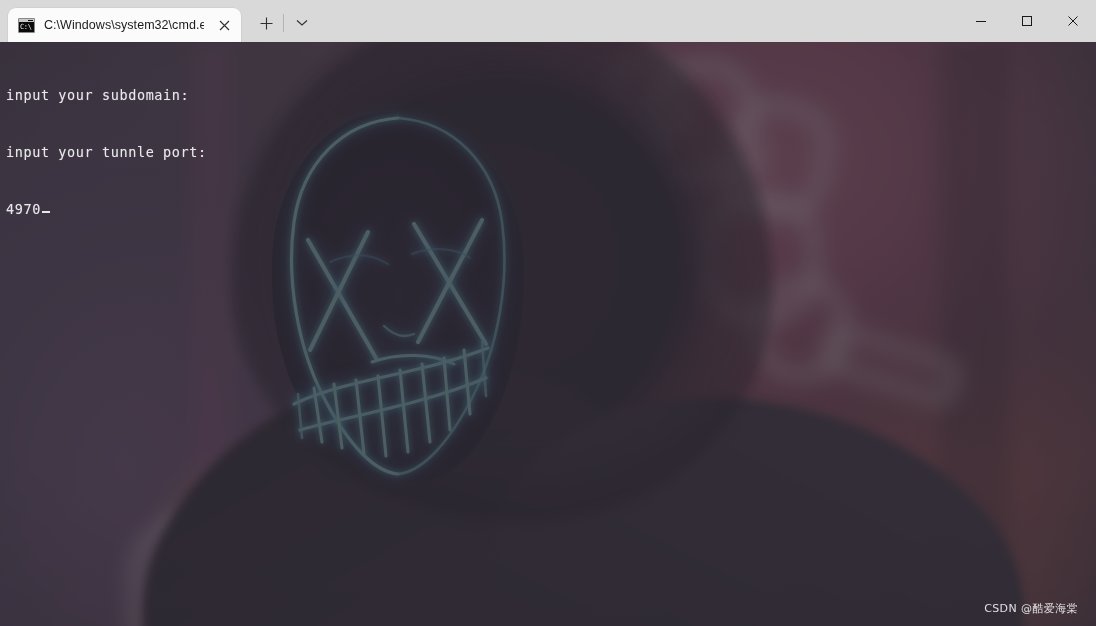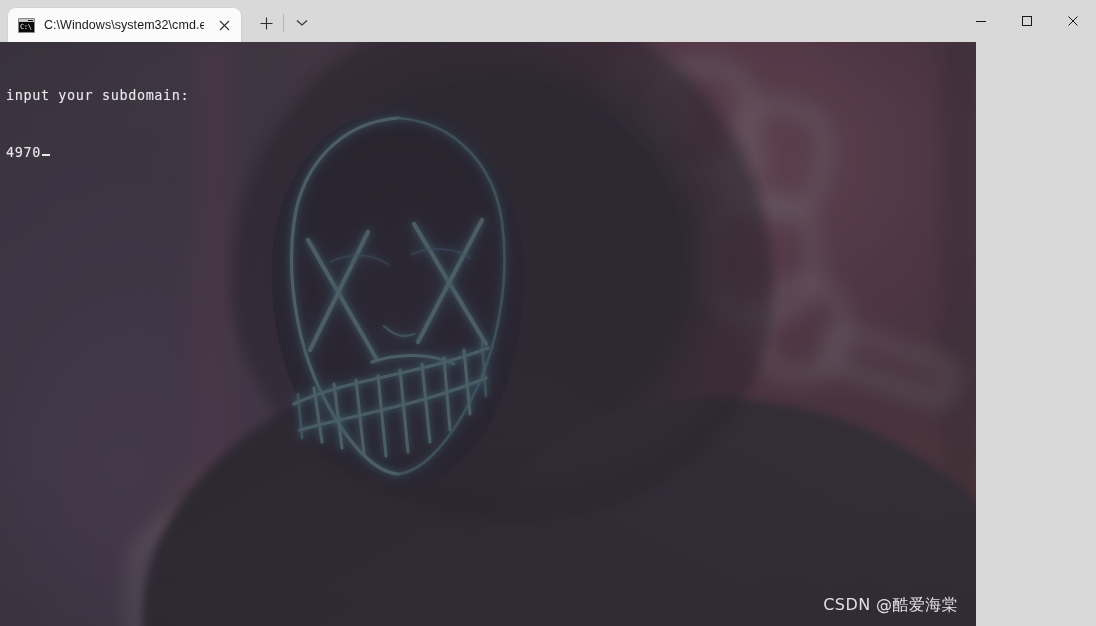--- a/index.html
+++ b/index.html
@@ -156,21 +156,21 @@
     align-items: center;
     justify-content: center;
     color: #1a1a1a;
   }
   .wincontrols .wc svg { display: block; }
 
   
   .terminal {
     position: absolute;
     left: 0; top: 42px;
-    width: 976px;
+    width: 1096px;
     height: 584px;
     overflow: hidden;
     background: #2d2a30;
   }
 
   
   .photo {
     position: absolute;
     inset: 0;
     overflow: hidden;
@@ -329,21 +329,21 @@
     margin-left: 1px;
     position: relative;
     top: -1px;
   }
 
   
   .watermark {
     position: absolute;
     right: 18px;
     bottom: 10px;
-    font-size: 16px;
+    font-size: 11px;
     color: rgba(248,248,250,0.88);
     letter-spacing: 0.4px;
     z-index: 20;
     font-family: "DejaVu Sans", "Liberation Sans", sans-serif;
   }
 </style>
 </head>
 <body>
 
 <div id="app">
@@ -459,19 +459,20 @@
           <path class="neon-line soft" stroke-width="2.6" d="M26 282 L30 326"></path>
         </svg>
       </div>
 
       <div class="vignette"></div>
       <div class="dim-overlay"></div>
     </div>
 
     <div class="console-text">
       <span class="line">input your subdomain:</span>
+      <span class="line">input your tunnle port:</span>
       <span class="line"><span>4970</span><span class="cursor"></span></span>
     </div>
 
     <div class="watermark">CSDN @酷爱海棠</div>
   </div>
 
 </div>
 
 </body></html>

